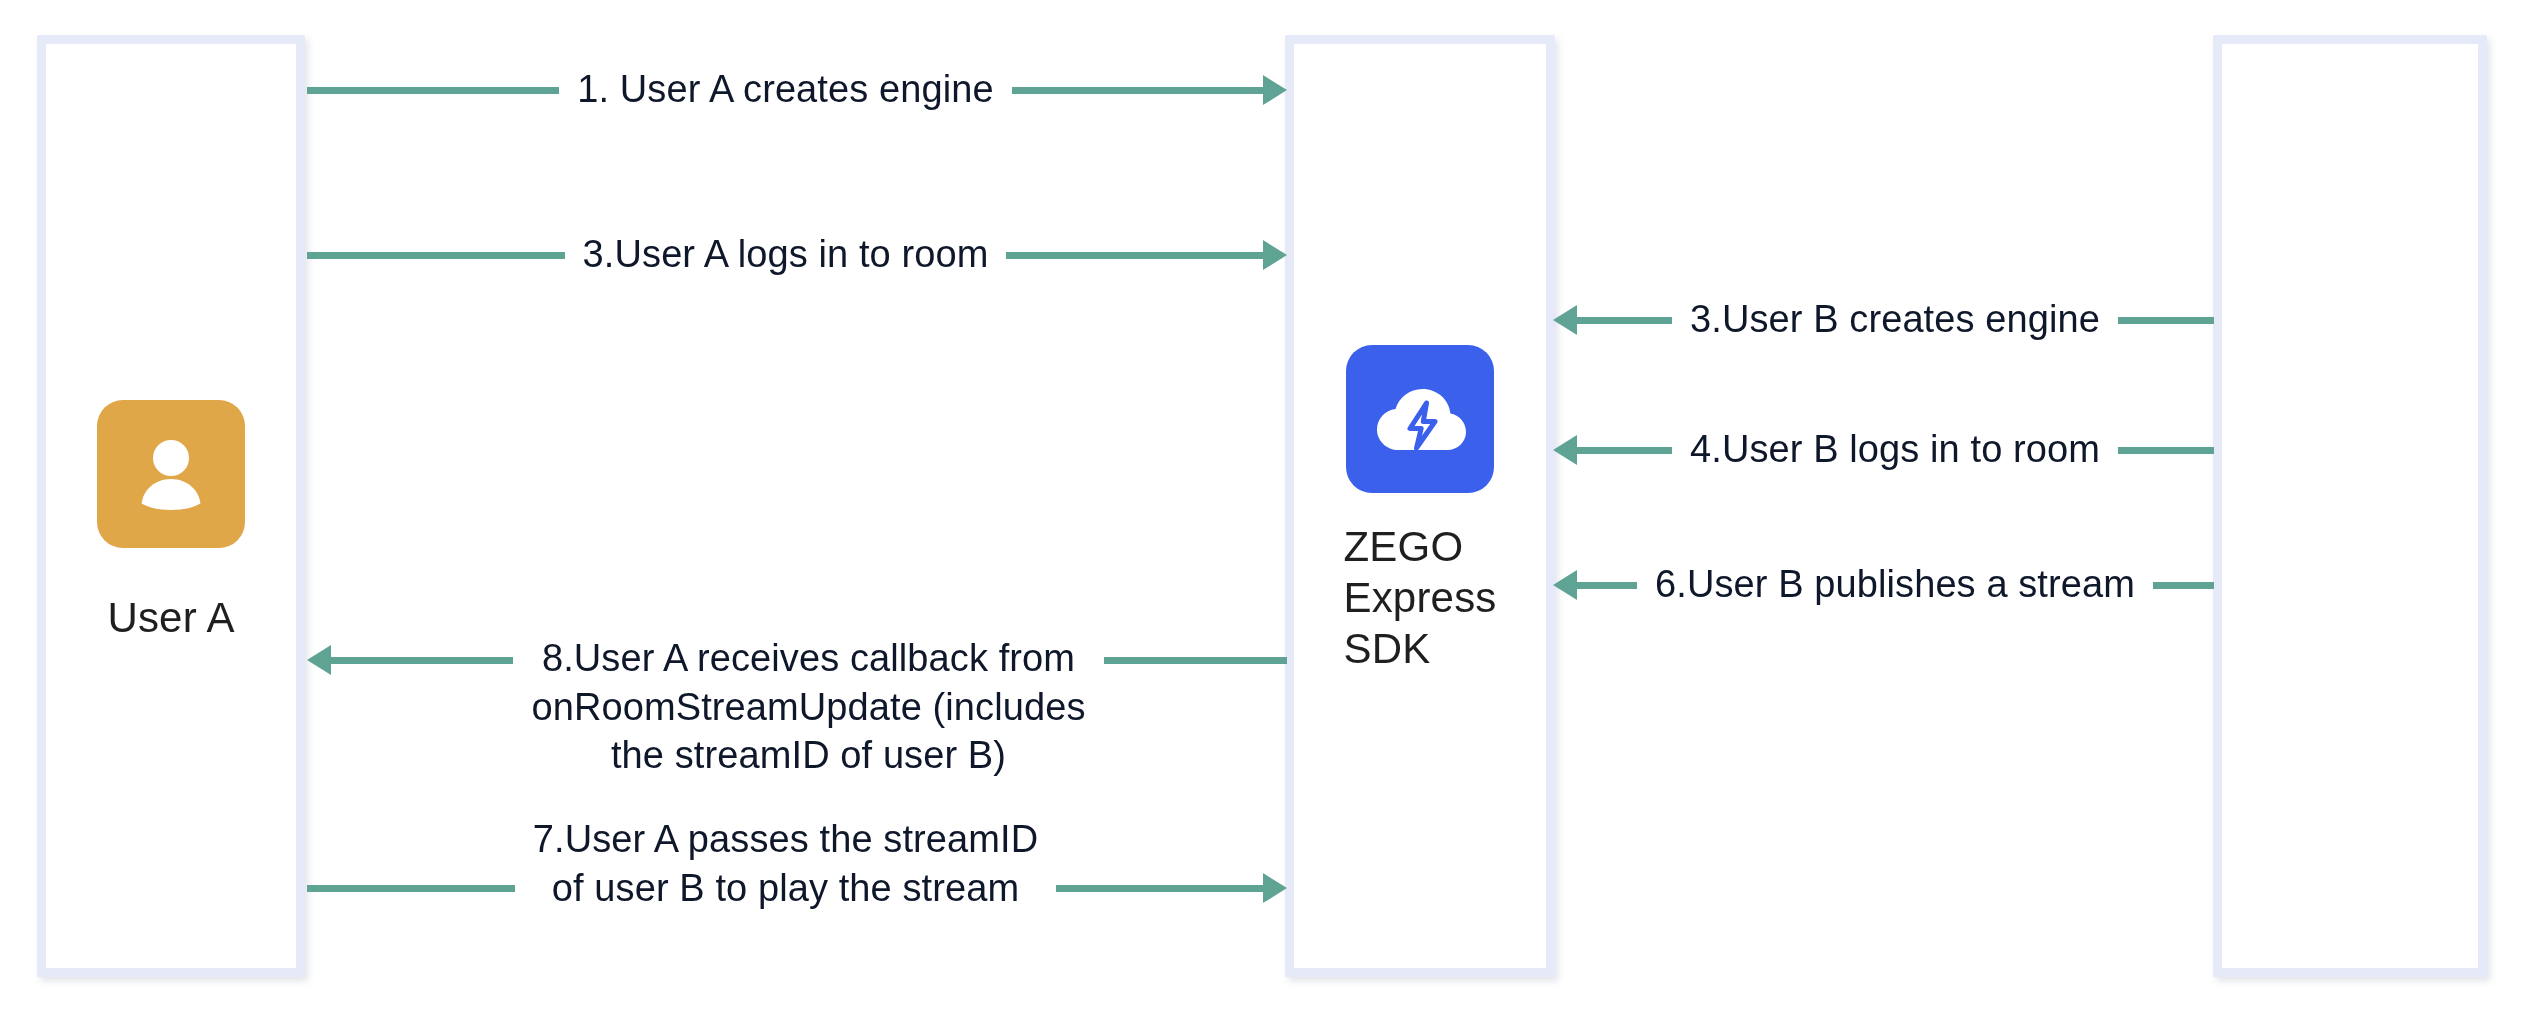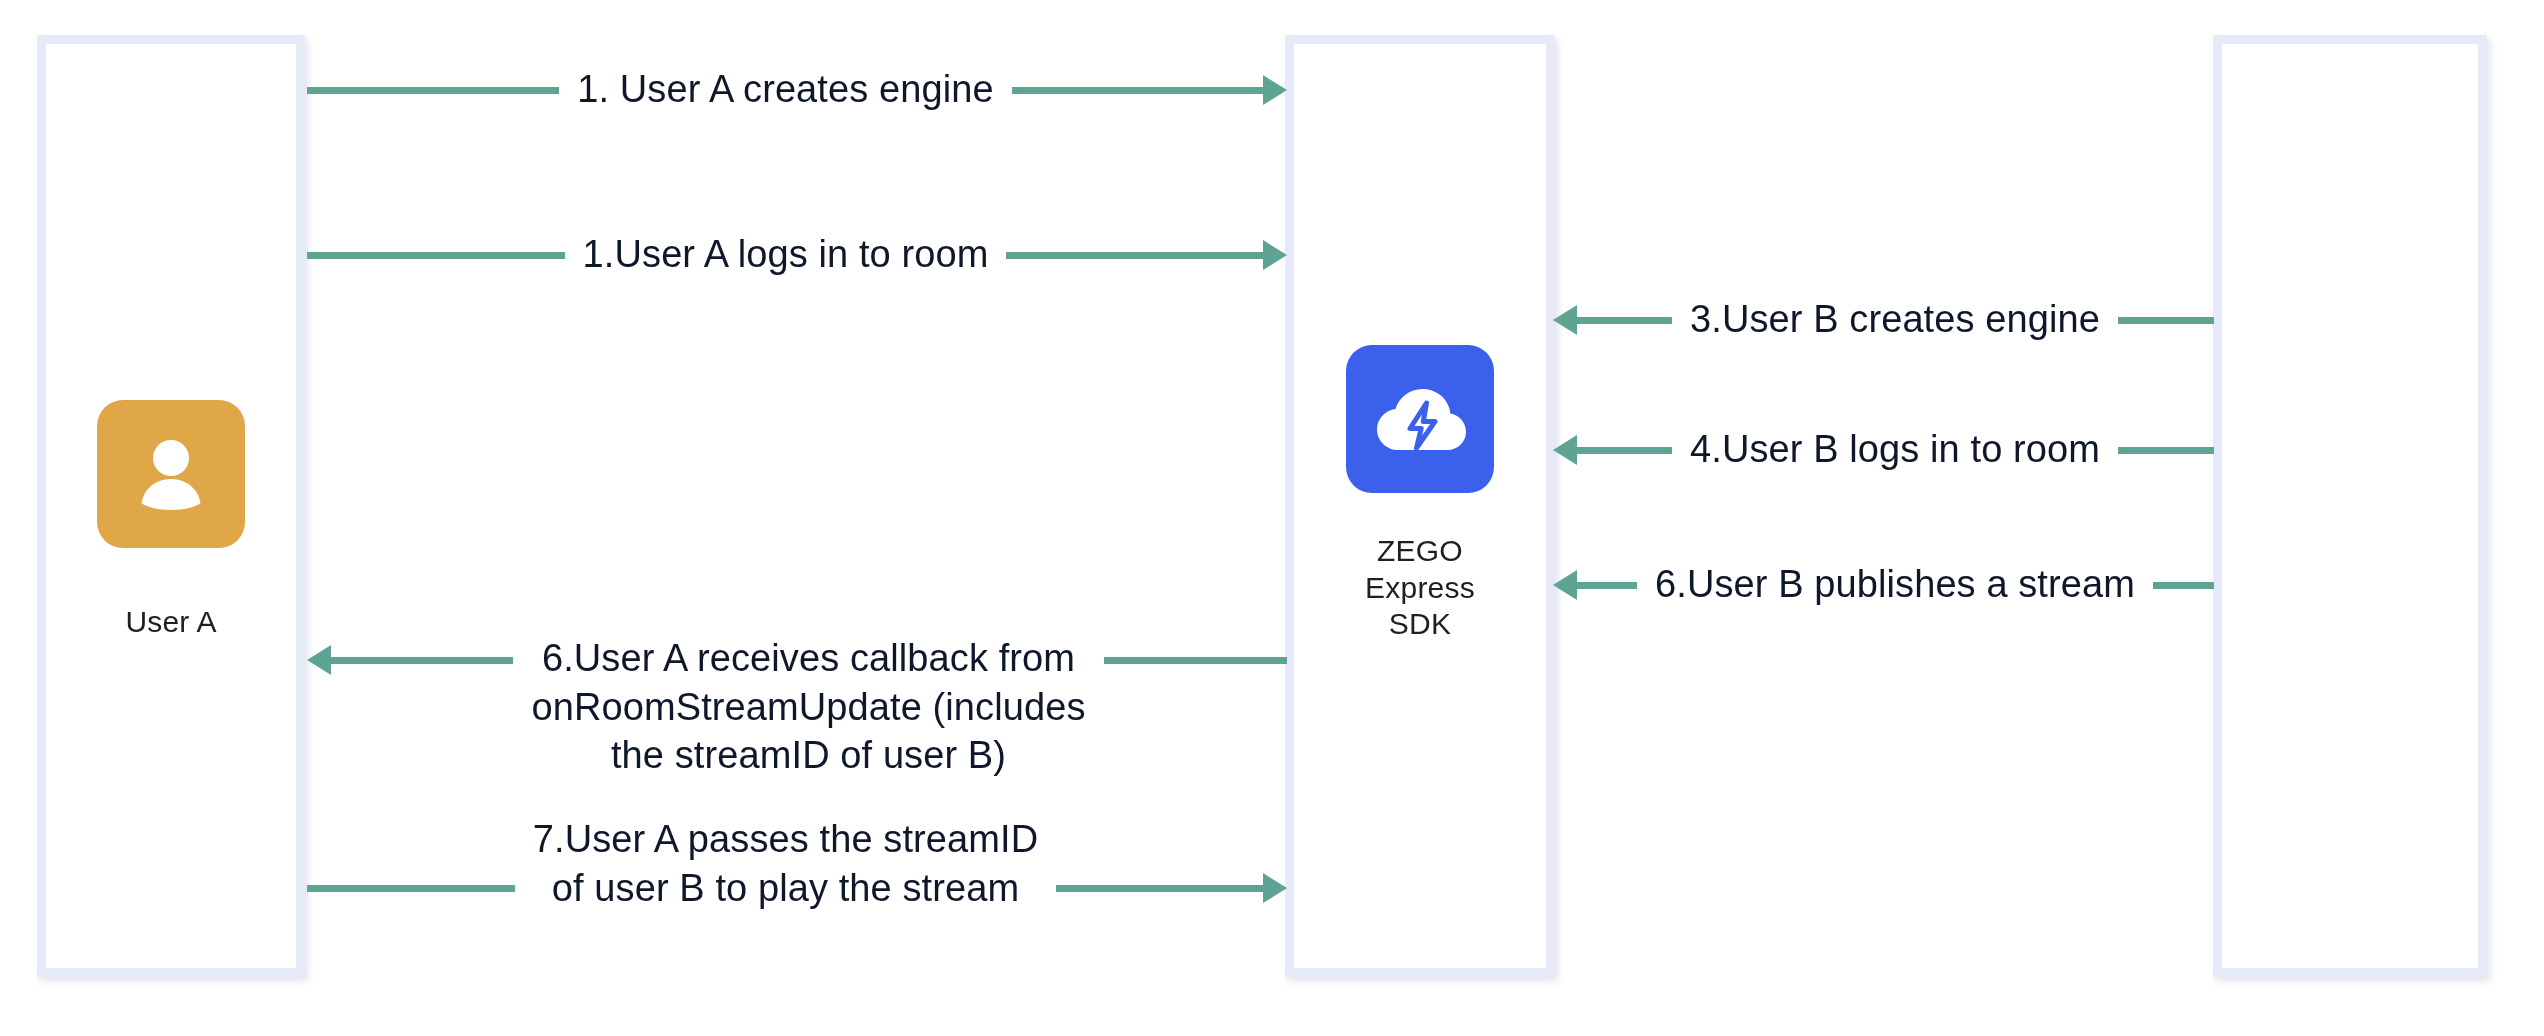--- a/index.html
+++ b/index.html
@@ -47,25 +47,25 @@
     border-radius: 26px;
     display: flex;
     align-items: center;
     justify-content: center;
   }
   .avatar svg { display: block; }
   .avatar-amber { background: #e0a749; }
   .avatar-rose  { background: #b8595e; }
   .avatar-blue  { background: #3a60ec; }
   .actor-caption {
-    margin-top: 40px;
-    font-size: 30px;
+    margin-top: 28px;
+    font-size: 42px;
     color: #1f1f1f;
     line-height: 1.22;
-    text-align: center;
+    text-align: left;
     letter-spacing: 0.2px;
     white-space: pre-line;
   }
 
   #actor-a   { top: 400px; }
   #actor-b   { top: 400px; }
   #actor-sdk { top: 345px; }
 
   
   .arrow-row {
@@ -156,21 +156,21 @@
 
   <div class="arrow-row" id="arrow-1">
     <div class="seg"></div>
     <div class="arrow-label label-single">1. User A creates engine</div>
     <div class="seg"></div>
     <div class="head-right"></div>
   </div>
 
   <div class="arrow-row" id="arrow-2">
     <div class="seg"></div>
-    <div class="arrow-label label-single">1.User A logs in to room</div>
+    <div class="arrow-label label-single">3.User A logs in to room</div>
     <div class="seg"></div>
     <div class="head-right"></div>
   </div>
 
   <div class="arrow-row" id="arrow-3">
     <div class="head-left"></div>
     <div class="seg"></div>
     <div class="arrow-label label-single">3.User B creates engine</div>
     <div class="seg"></div>
   </div>
@@ -185,21 +185,21 @@
   <div class="arrow-row" id="arrow-5">
     <div class="head-left"></div>
     <div class="seg"></div>
     <div class="arrow-label label-single">6.User B publishes a stream</div>
     <div class="seg"></div>
   </div>
 
   <div class="arrow-row" id="arrow-6">
     <div class="head-left"></div>
     <div class="seg"></div>
-    <div class="arrow-label label-multiline-3">6.User A receives callback from
+    <div class="arrow-label label-multiline-3">8.User A receives callback from
 onRoomStreamUpdate (includes
 the streamID of user B)</div>
     <div class="seg"></div>
   </div>
 
   <div class="arrow-row" id="arrow-7">
     <div class="seg"></div>
     <div class="arrow-label label-multiline-2">7.User A passes the streamID
 of user B to play the stream</div>
     <div class="seg"></div>

